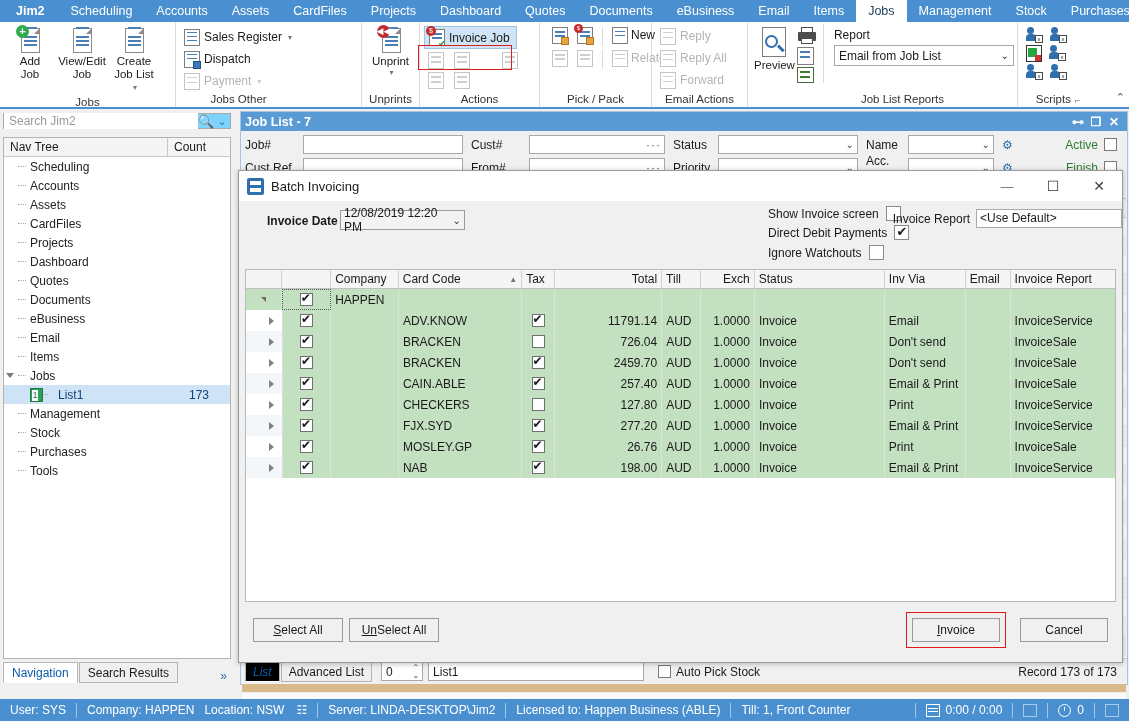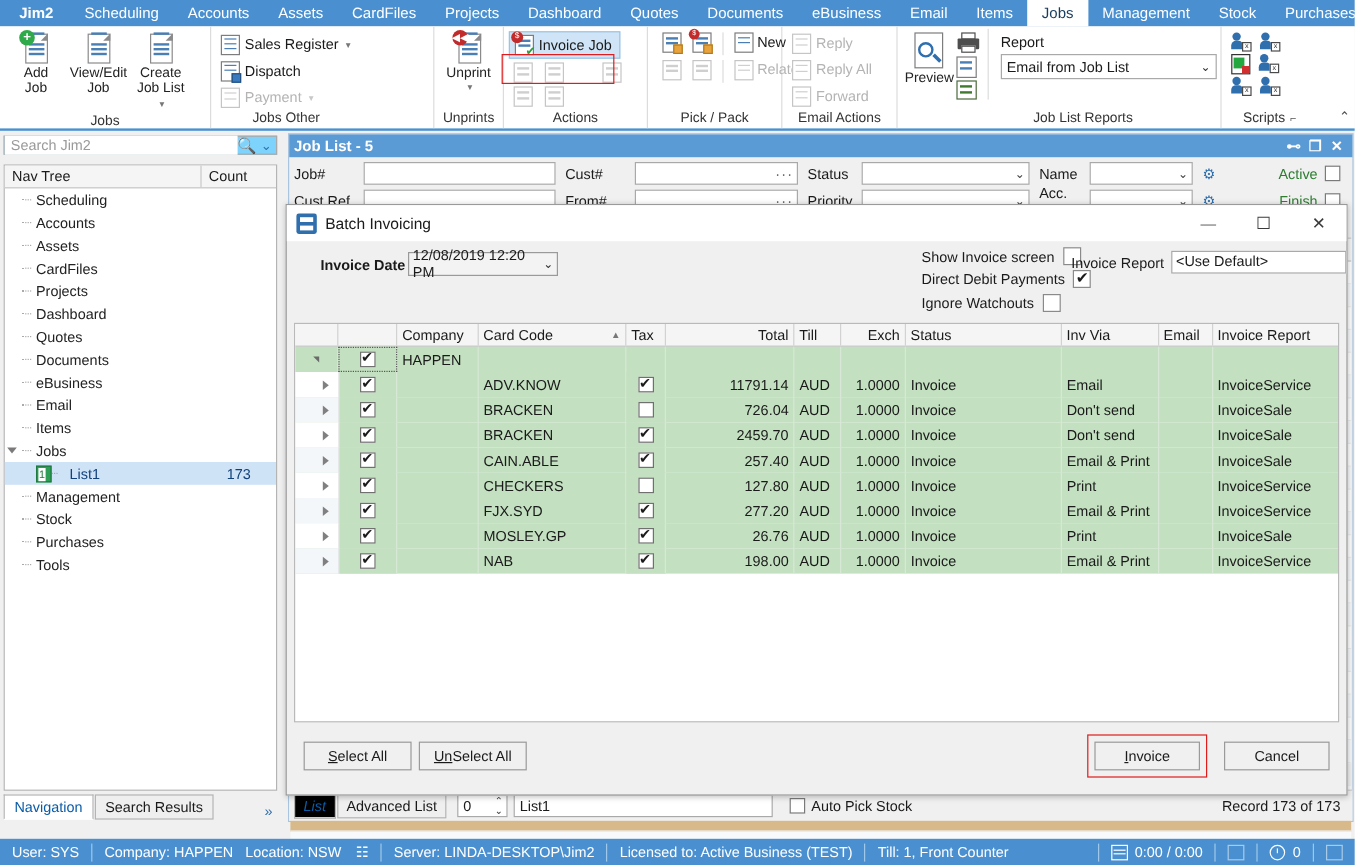--- a/index.html
+++ b/index.html
@@ -832,21 +832,21 @@
         </div>
       <div class="navtab">
           <span>Search Results</span>
         </div>
       <div class="navtab-more">»</div>
     </div>
   </div>
 
   <div class="joblist">
     <div class="jl-title">
-      <span>Job List - 5</span>
+      <span>Job List - 7</span>
       <span class="spacer"></span>
       <span class="wb">⊷</span>
       <span class="wb">❐</span>
       <span class="wb">✕</span>
     </div>
 
     <div class="jl-filters">
       <div class="flt-row">
         <span class="flt-lbl">Job#</span>
         <span class="flt-in" style="width:160px">
@@ -1261,21 +1261,21 @@
 
   <div class="statusbar">
     <span class="sb">User: SYS</span>
     <span class="sbsep"></span>
     <span class="sb">Company: HAPPEN</span>
     <span class="sb" style="padding-left:0">Location: NSW</span>
     <span class="sb" style="padding-left:2px">☷</span>
     <span class="sbsep"></span>
     <span class="sb">Server: LINDA-DESKTOP\Jim2</span>
     <span class="sbsep"></span>
-    <span class="sb">Licensed to: Active Business (TEST)</span>
+    <span class="sb">Licensed to: Happen Business (ABLE)</span>
     <span class="sbsep"></span>
     <span class="sb">Till: 1, Front Counter</span>
     <span class="sb right"></span>
     <span class="sbsep"></span>
     <span class="sb">
       <span class="cal-ico"></span>
       <span>0:00 / 0:00</span>
     </span>
     <span class="sbsep"></span>
     <span class="sb">

